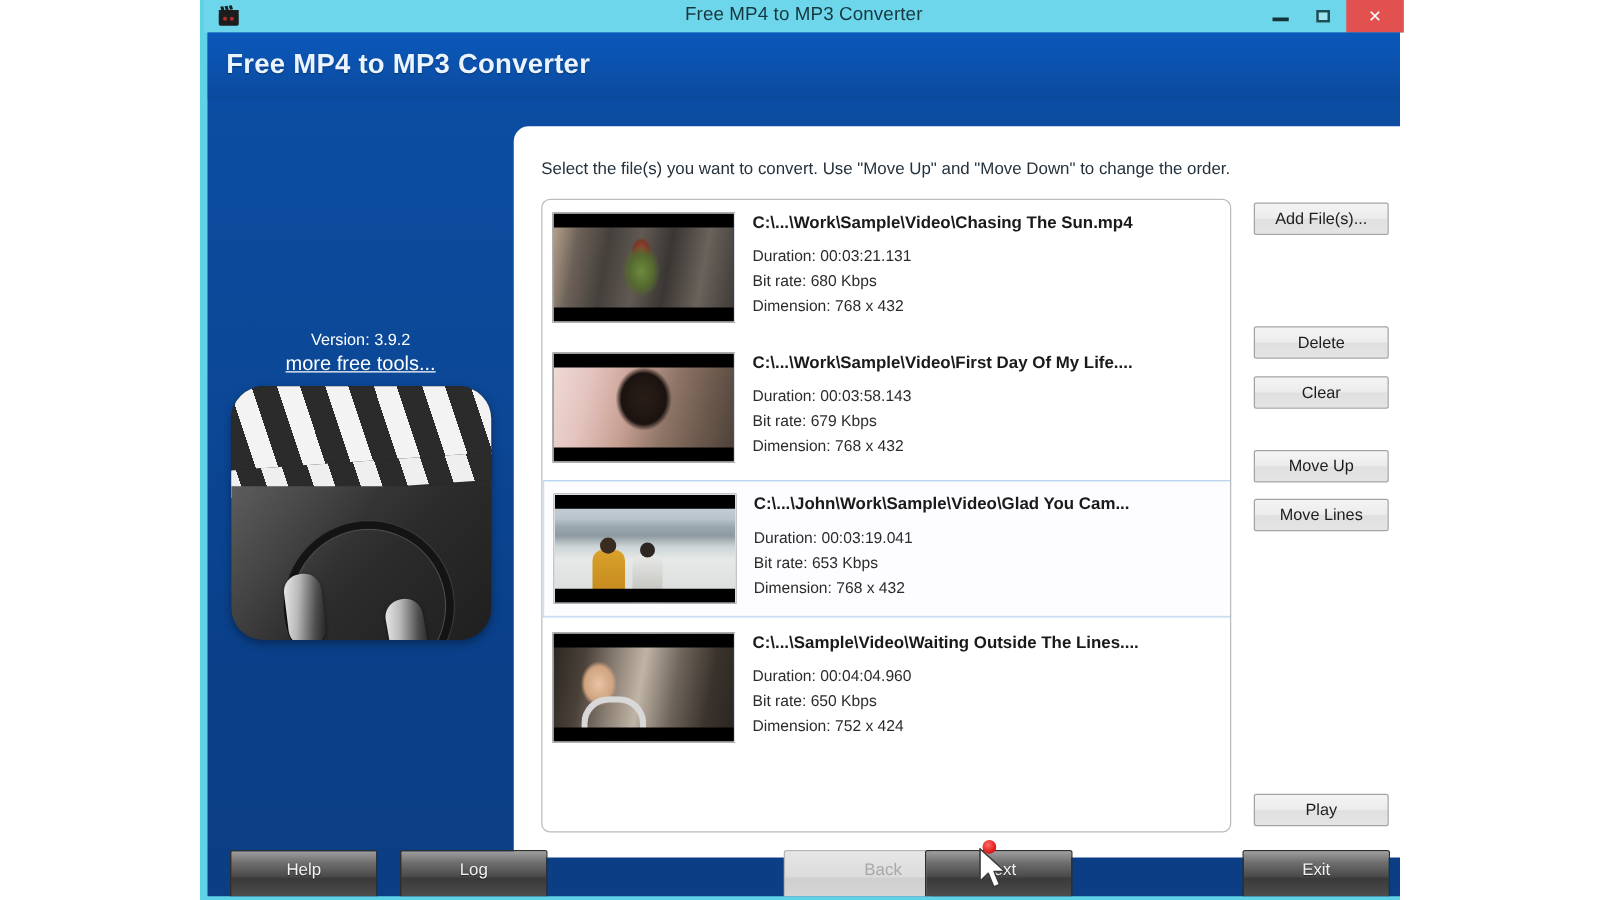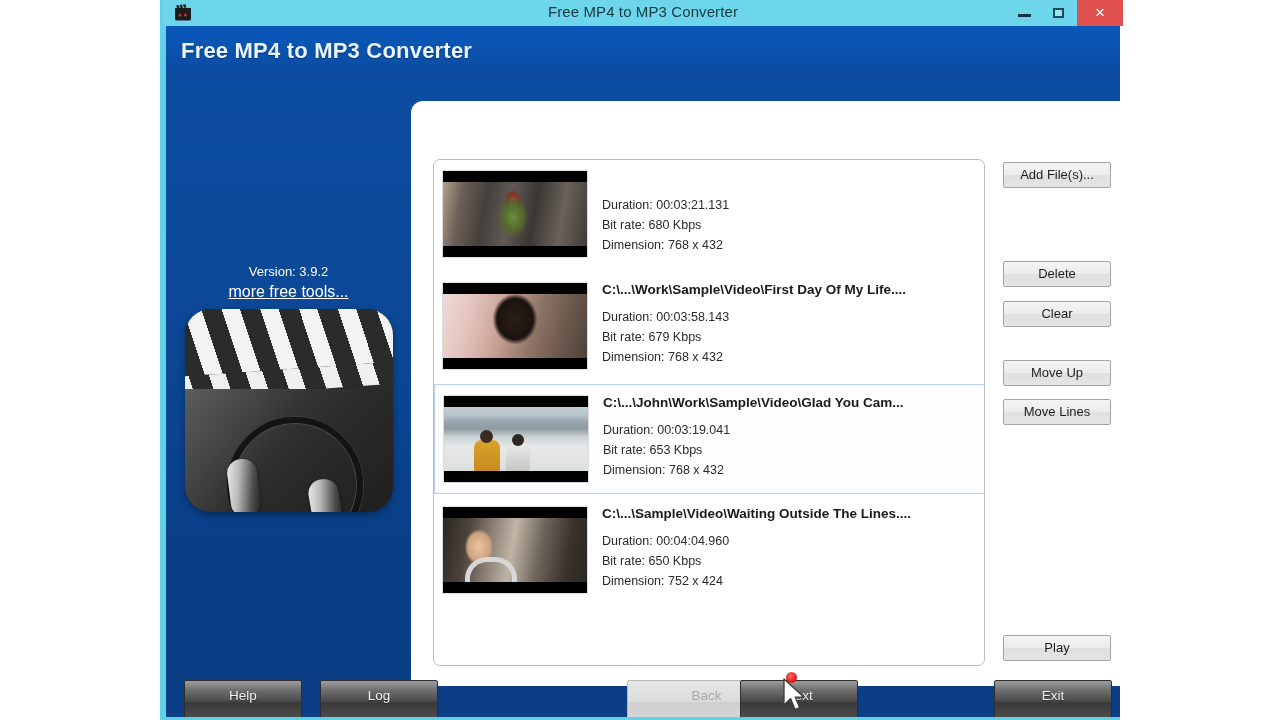--- a/index.html
+++ b/index.html
@@ -269,29 +269,31 @@
           </div>
           <div class="clap-body"></div>
           <div class="clap-gloss"></div>
           <div class="hp-band"></div>
           <div class="hp-cup l"></div>
           <div class="hp-cup r"></div>
         </div>
       </div>
 
       <div class="panel">
+        <div class="panel-hint">Select the file(s) you want to convert. Use "Move Up" and "Move Down" to change the order.</div>
 
         <div class="listbox">
 
           <div class="fitem" style="top:0px;">
             <div class="thumb">
               <div class="pic pic1"></div>
               <div class="bar t"></div>
               <div class="bar b"></div>
             </div>
+            <div class="fname" style="top:10px;">C:\...\Work\Sample\Video\Chasing The Sun.mp4</div>
             <div class="fmeta" style="top:38px;">Duration: 00:03:21.131</div>
             <div class="fmeta" style="top:58px;">Bit rate: 680 Kbps</div>
             <div class="fmeta" style="top:78px;">Dimension: 768 x 432</div>
           </div>
 
           <div class="fitem" style="top:112px;">
             <div class="thumb">
               <div class="pic pic2"></div>
               <div class="bar t"></div>
               <div class="bar b"></div>

